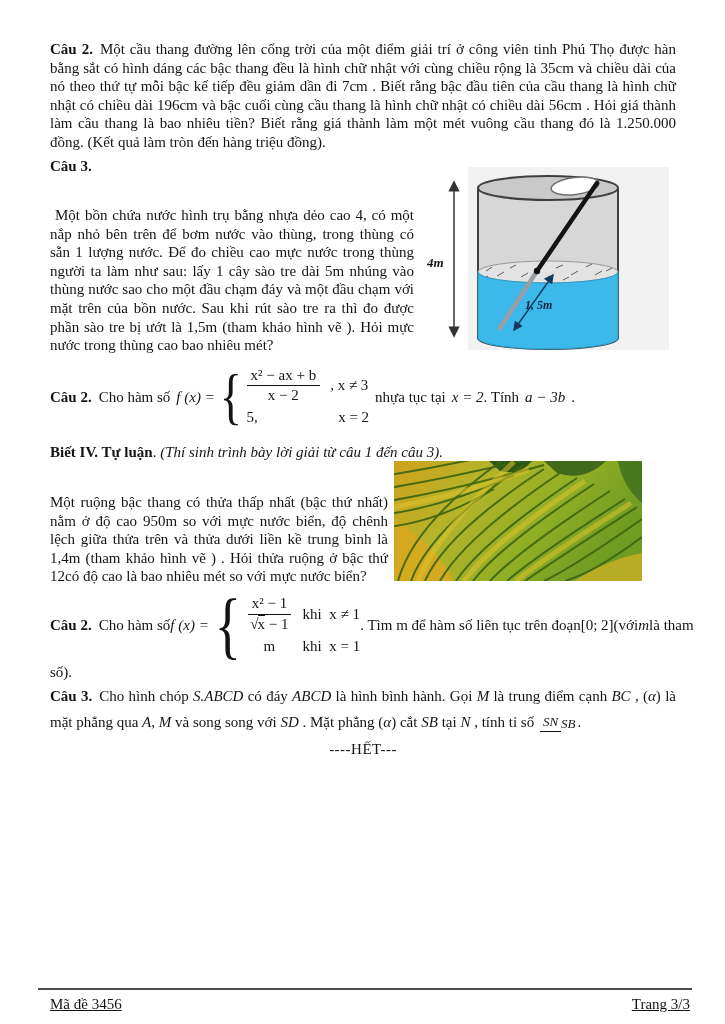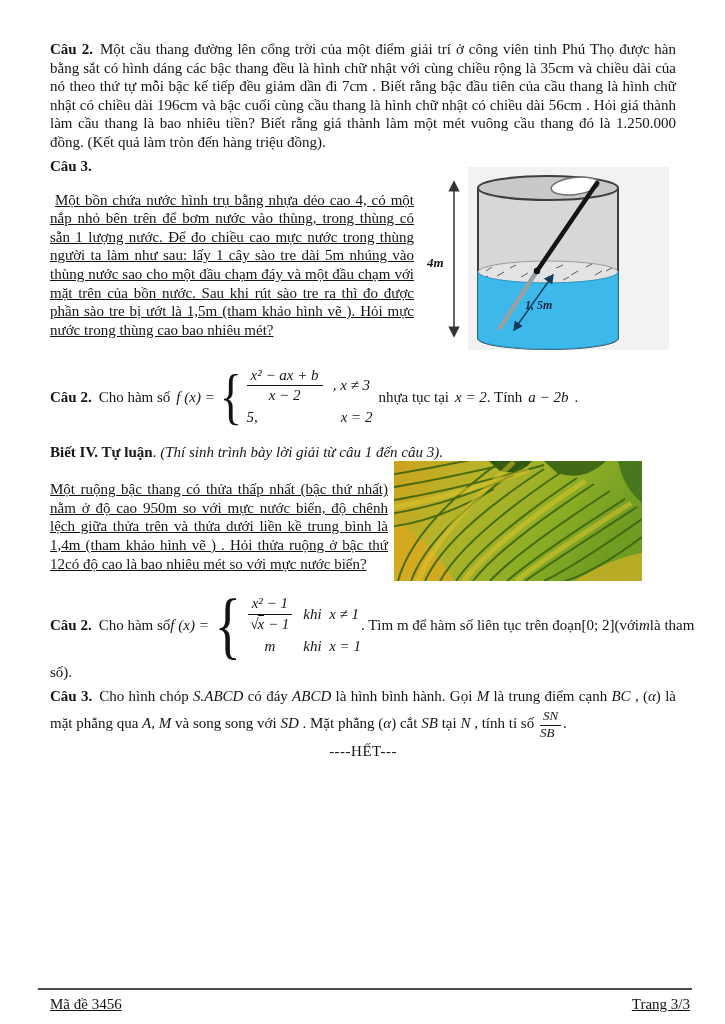--- a/index.html
+++ b/index.html
@@ -7,40 +7,40 @@
     position:relative; width:725px; height:1024px; margin:0 auto;
     background:#ffffff; overflow:hidden;
     font-family:"Liberation Serif","DejaVu Serif",serif;
     font-size:15px; line-height:18.6px; color:#141414;
   }
   .content{position:absolute; left:50px; top:40px; width:626px;}
   p{margin:0;}
   .justify{text-align:justify;}
   .qlabel{font-weight:bold; margin-right:7px;}
   .heading{font-weight:bold; margin-top:5px;}
-  .row{display:flex; align-items:center;text-decoration:underline;}
+  .row{display:flex; align-items:flex-end;}
   .q3-text{width:364px; text-indent:5px;}
   .q3-fig{margin-left:12px; margin-top:-8px; flex:none;}
   .q1-text{width:338px; margin-top:6px;}
   .rice{margin-left:6px; flex:none;}
   
   .mi{font-style:italic;}
   .mathrow{display:flex; align-items:center; white-space:nowrap;}
   .brace{font-family:"Liberation Serif",serif; font-weight:200; line-height:0.9;
          transform:scaleX(.75); display:inline-block; margin:0 1px;}
   .b62{font-size:62px;} .b74{font-size:74px;}
   .cases{display:grid; grid-template-columns:auto auto; column-gap:10px; row-gap:4px;
-         align-items:center; font-style:italic;}
+         align-items:center; }
   .frac{display:inline-flex; flex-direction:column; align-items:center; line-height:1.15;}
   .frac .num{padding:0 4px 1px; border-bottom:1.3px solid #141414;}
   .frac .den{padding:1px 4px 0;}
   .radx{border-top:1.2px solid #141414; margin-left:-1px; padding-top:0px;}
   .caseleft{justify-self:start;}
-  .ifrac{display:inline-flex; flex-direction:column; align-items:flex-start; line-height:1.1;
-         font-size:13px; vertical-align:middle; font-style:italic; margin:0 2px;}
+  .ifrac{display:inline-flex; flex-direction:row; align-items:flex-end; line-height:1.1;
+         font-size:13px; vertical-align:middle; font-style:italic; margin:6px 2px;}
   .ifrac .num{padding:0 3px 1px; border-bottom:1.1px solid #141414;}
   .q4row{margin-top:12px;}
   .q2row4{margin-top:6px;}
   .part4{margin-top:16px;}
   .p4q3{line-height:25px; margin-top:3px; text-align:justify;}
   .endmark{text-align:center; font-weight:normal; margin-top:2px; letter-spacing:.5px;}
   .rule{position:absolute; left:38px; width:654px; top:988px; border-top:2px solid #4c4c4c;}
   .footer{position:absolute; left:50px; top:995px; width:640px; display:flex;
           justify-content:space-between;text-decoration:underline;}
   .gap6{display:inline-block;width:6px;}
@@ -112,21 +112,21 @@
         <span>, x ≠ 3</span>
         <span class="caseleft">5,</span>
         <span style="padding-left:8px">x = 2</span>
       </span>
       <span class="gap6"></span>
       <span>nhựa tục tại</span>
         <span class="gap6"></span>
       <span class="mi">x = 2</span>
       <span>. Tính</span>
         <span class="gap6"></span>
-      <span class="mi">a − 2b</span>
+      <span class="mi">a − 3b</span>
         <span class="gap6"></span>
       <span>.</span>
     </div>
 
     <p class="part4"><b>Biết IV. Tự luận</b><span>.</span> <i>(Thí sinh trình bày lời giải từ câu 1 đến câu 3).</i></p>
 
 
     <div class="row">
       <p class="justify q1-text">Một ruộng bậc thang có thửa thấp nhất (bậc thứ nhất) nằm ở độ cao 950m so với mực nước biển, độ chênh lệch giữa thửa trên và thửa dưới liền kề trung bình là 1,4m (tham khảo hình vẽ ) . Hỏi thửa ruộng ở bậc thứ 12có độ cao là bao nhiêu mét so với mực nước biển?</p>
       <div class="rice">

